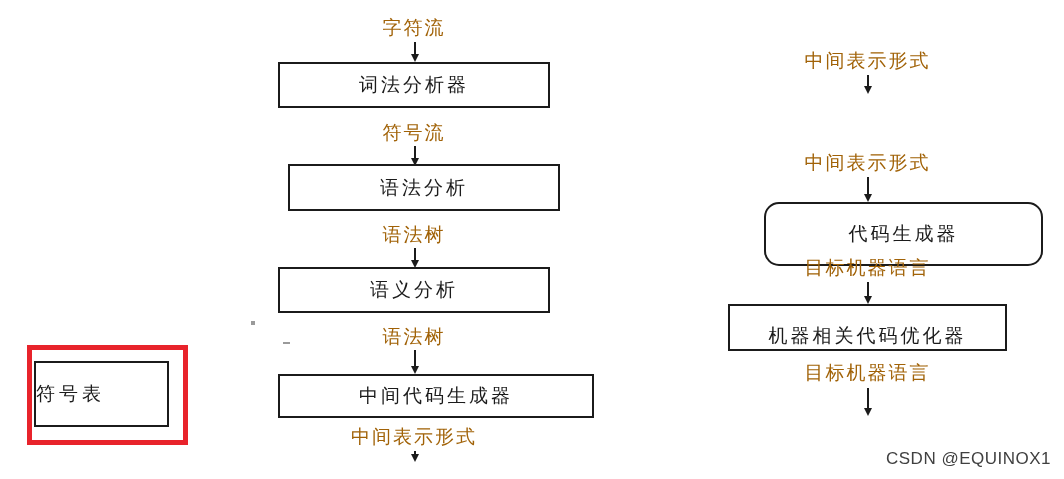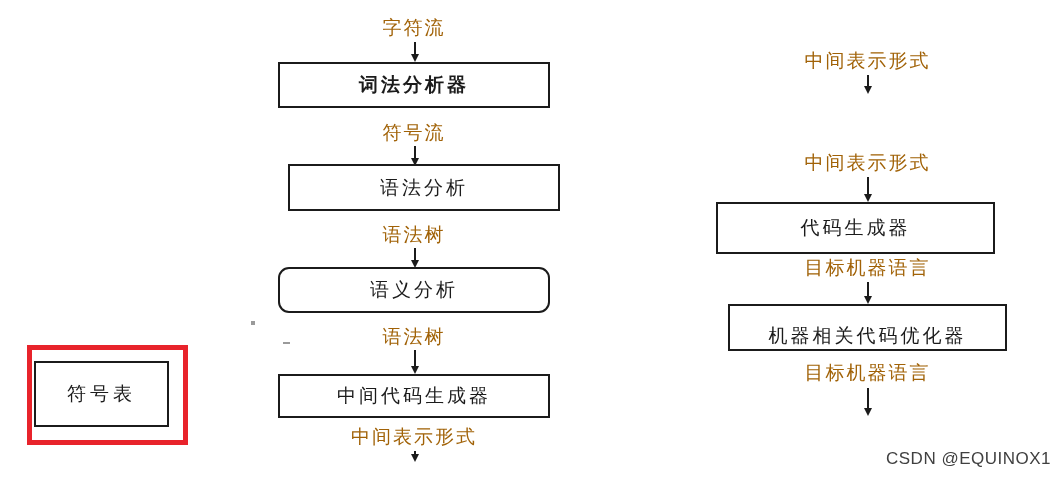--- a/index.html
+++ b/index.html
@@ -68,21 +68,21 @@
     position: absolute;
     left: 34px;
     top: 361px;
     width: 135px;
     height: 66px;
     box-sizing: border-box;
     border: 2px solid #1b1b1b;
     background: #ffffff;
     display: flex;
     align-items: center;
-    justify-content: center;
+    justify-content: flex-start;
     font-size: 19px;
     letter-spacing: 4px;
     color: #1b1b1b;
   }
   .watermark {
     position: absolute;
     left: 886px;
     top: 449px;
     font-family: "Liberation Sans", sans-serif;
     font-size: 17px;
@@ -100,51 +100,51 @@
   <div class="symbol-box">
     <span>符号表</span>
   </div>
 
   <div class="flow-label" style="left:278px; top:15px; width:272px;">字符流</div>
   <div class="arrow" style="left:415px; top:42px; height:20px;">
       <span class="shaft"></span>
       <span class="head"></span>
     </div>
 
-  <div class="flow-box" style="left:278px; top:62px; width:272px; height:46px;font-weight:bold;">
+  <div class="flow-box" style="left:278px; top:62px; width:272px; height:46px;">
     <span>词法分析器</span>
   </div>
 
   <div class="flow-label" style="left:278px; top:120px; width:272px;">符号流</div>
   <div class="arrow" style="left:415px; top:146px; height:20px;">
       <span class="shaft"></span>
       <span class="head"></span>
     </div>
 
   <div class="flow-box" style="left:288px; top:164px; width:272px; height:47px;">
     <span>语法分析</span>
   </div>
 
   <div class="flow-label" style="left:278px; top:222px; width:272px;">语法树</div>
   <div class="arrow" style="left:415px; top:248px; height:20px;">
       <span class="shaft"></span>
       <span class="head"></span>
     </div>
 
-  <div class="flow-box" style="left:278px; top:267px; width:272px; height:46px;border-radius:11px;">
+  <div class="flow-box" style="left:278px; top:267px; width:272px; height:46px;">
     <span>语义分析</span>
   </div>
 
   <div class="flow-label" style="left:278px; top:324px; width:272px;">语法树</div>
   <div class="arrow" style="left:415px; top:350px; height:24px;">
       <span class="shaft"></span>
       <span class="head"></span>
     </div>
 
-  <div class="flow-box" style="left:278px; top:374px; width:272px; height:44px;">
+  <div class="flow-box" style="left:278px; top:374px; width:316px; height:44px;">
     <span>中间代码生成器</span>
   </div>
 
   <div class="flow-label" style="left:278px; top:424px; width:272px;">中间表示形式</div>
   <div class="arrow" style="left:415px; top:451px; height:11px;">
       <span class="shaft"></span>
       <span class="head"></span>
     </div>
 
   <div class="flow-label" style="left:728px; top:48px; width:279px;">中间表示形式</div>
@@ -153,21 +153,21 @@
       <span class="head"></span>
     </div>
 
 
   <div class="flow-label" style="left:728px; top:150px; width:279px;">中间表示形式</div>
   <div class="arrow" style="left:868px; top:177px; height:25px;">
       <span class="shaft"></span>
       <span class="head"></span>
     </div>
 
-  <div class="flow-box" style="left:716px; top:202px; width:279px; height:52px;">
+  <div class="flow-box" style="left:764px; top:202px; width:279px; height:64px;border-radius:15px;">
     <span>代码生成器</span>
   </div>
 
   <div class="flow-label" style="left:728px; top:255px; width:279px;">目标机器语言</div>
   <div class="arrow" style="left:868px; top:282px; height:22px;">
       <span class="shaft"></span>
       <span class="head"></span>
     </div>
 
   <div class="flow-box" style="left:728px; top:304px; width:279px; height:47px;align-items:flex-end;">

